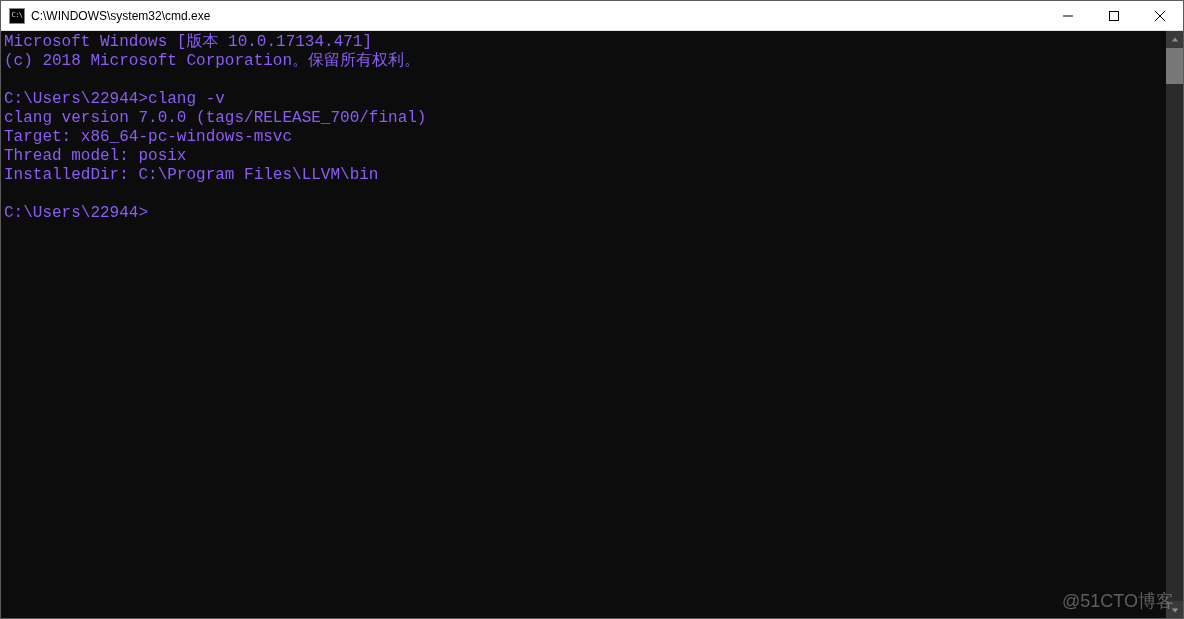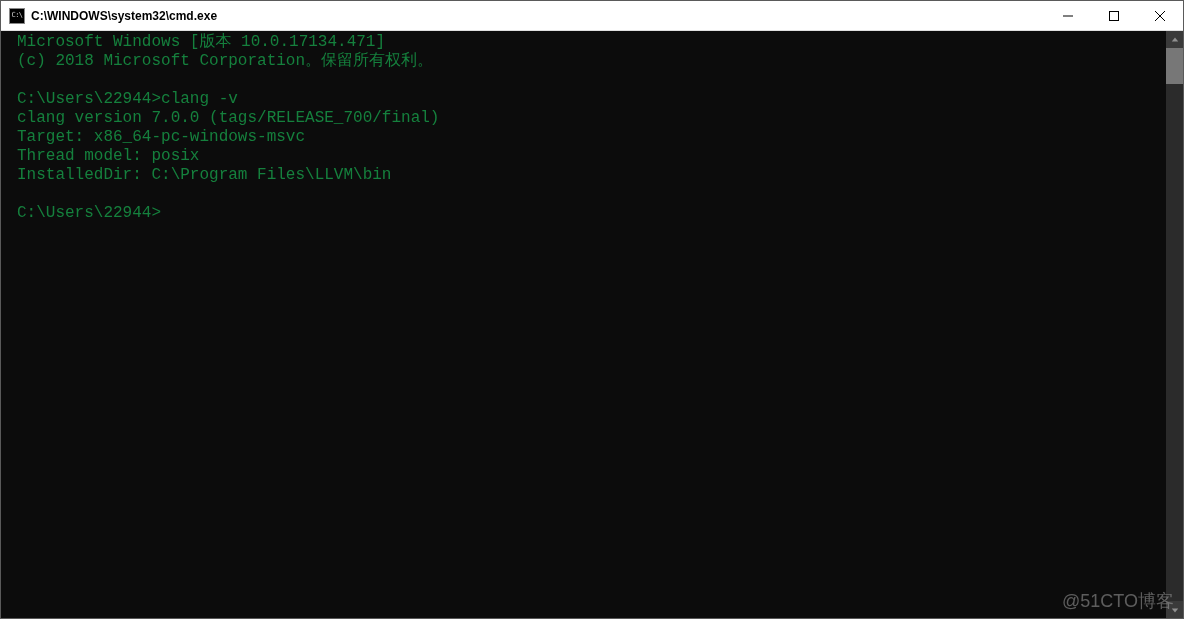--- a/index.html
+++ b/index.html
@@ -47,21 +47,20 @@
       font-size: 7px;
       color: #cccccc;
       font-family: monospace;
       letter-spacing: -0.5px;
       line-height: 1;
     }
     .titlebar-title {
       font-size: 12px;
       color: #000000;
       flex: 1;
-      font-weight: bold;
     }
     .titlebar-buttons {
       display: flex;
       height: 100%;
     }
     .titlebar-btn {
       width: 46px;
       height: 100%;
       display: flex;
       align-items: center;
@@ -74,25 +73,25 @@
     }
     .terminal-wrap {
       flex: 1;
       display: flex;
       background: #0c0c0c;
       min-height: 0;
     }
     .terminal {
       flex: 1;
       background: #0c0c0c;
-      color: #15803d;
+      color: #8b5cf6;
       font-family: "NSimSun", "SimSun", "Consolas", "Courier New", monospace;
       font-size: 16px;
       line-height: 19px;
-      padding: 2px 0 0 16px;
+      padding: 2px 0 0 3px;
       white-space: pre;
       overflow: hidden;
     }
     .scrollbar {
       width: 17px;
       background: #2b2b2b;
       display: flex;
       flex-direction: column;
       flex-shrink: 0;
     }

